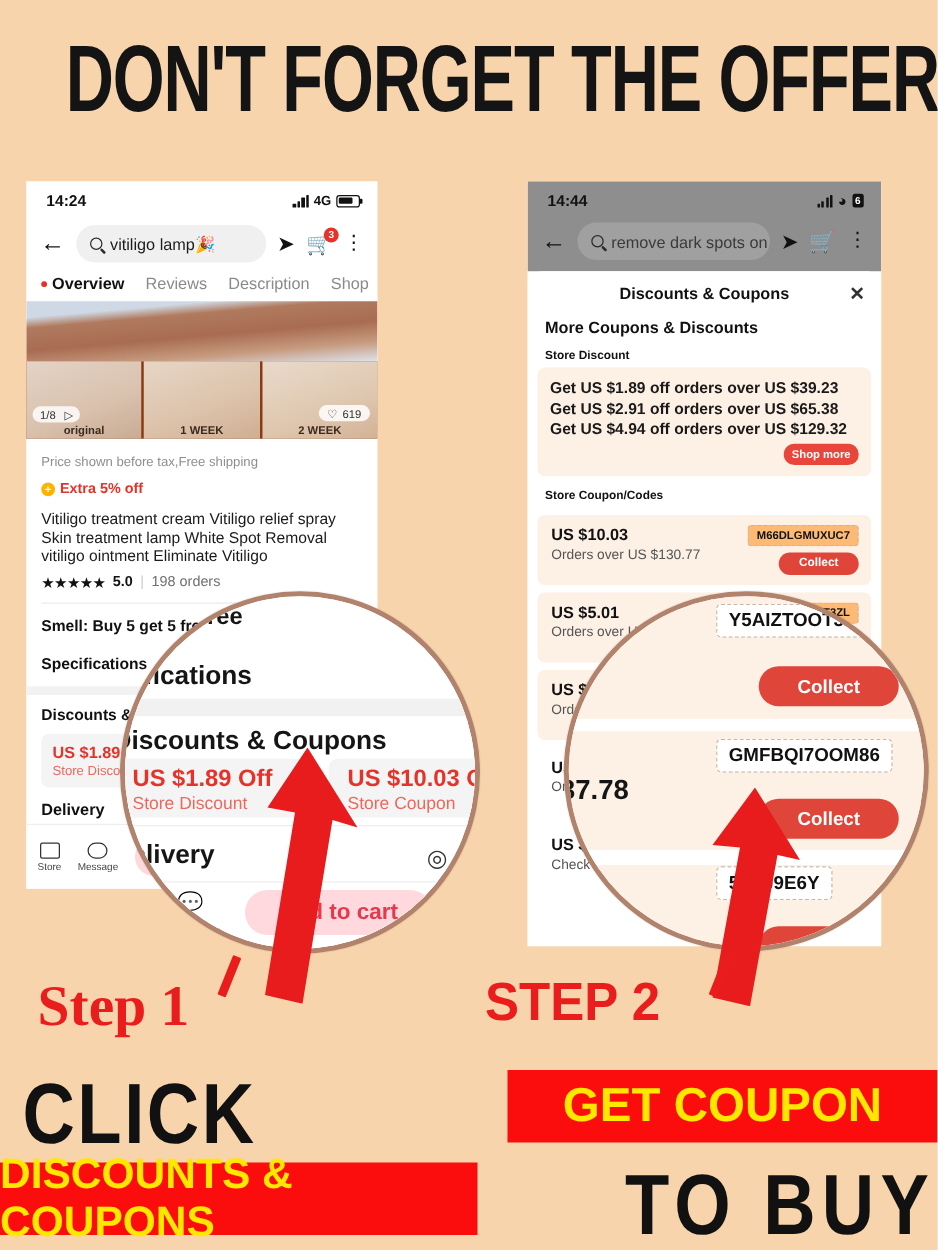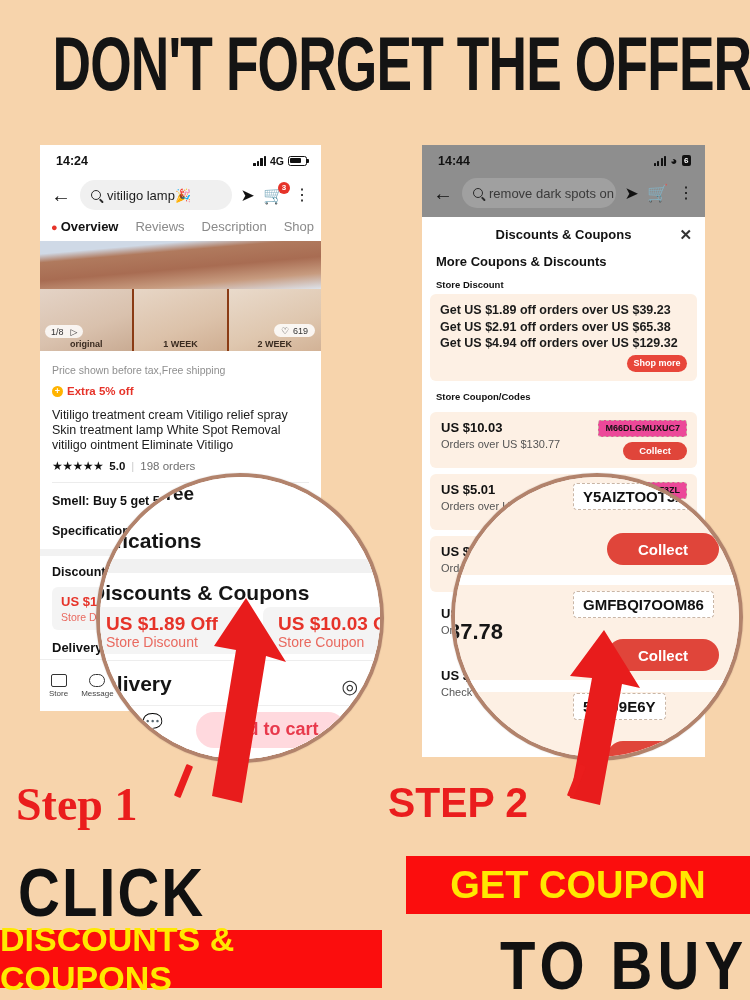--- a/index.html
+++ b/index.html
@@ -28,21 +28,21 @@
     transform-origin: center top;
     white-space: nowrap;
   }
 
   
   .phone {
     position: absolute;
     background: #ffffff;
     overflow: hidden;
   }
-  #phone-left  { left: 40px;  top: 145px; width: 281px; height: 566px; }
+  #phone-left  { left: 21px;  top: 145px; width: 281px; height: 566px; }
   #phone-right { left: 422px; top: 145px; width: 283px; height: 612px; }
 
   
   .statusbar {
     height: 31px; display: flex; align-items: center;
     justify-content: space-between;
     padding: 0 14px 0 16px;
     font-size: 12.5px; font-weight: 700; color: #111;
   }
   .sb-right { display: flex; align-items: center; gap: 4px; font-size: 10.5px; font-weight: 700;}
@@ -130,21 +130,21 @@
   .sheet-hd { display:flex; align-items:center; justify-content:center; position:relative; height:34px; font-size:13px; font-weight:700; color:#111; }
   .sheet-x { position:absolute; right:13px; top:9px; font-size:15px; color:#333; }
   .sheet-sub { font-size:13px; font-weight:700; color:#111; padding: 3px 14px 0 14px;}
   .sec-label { font-size:9.5px; font-weight:700; color:#111; padding: 10px 14px 4px 14px; }
   .sd-card { background:#fdf0e4; margin: 0 8px; border-radius:6px; padding: 8px 10px 9px 10px; }
   .sd-line { font-size:12.5px; font-weight:700; color:#1a1a1a; line-height:16.5px; }
   .shopmore { margin-top:3px; margin-left:auto; width:60px; height:17px; border-radius:9px; background:#e8463a; color:#fff; font-size:9px; font-weight:700; display:flex; align-items:center; justify-content:center;}
   .cpn { background:#fdf0e4; margin: 6px 8px 0 8px; border-radius:6px; padding:8px 11px 9px 11px; position:relative; min-height:56px;}
   .cpn-amt { font-size:13px; font-weight:700; color:#111;}
   .cpn-sub { font-size:11px; color:#555; margin-top:3px;}
-  .cpn-code { position:absolute; right:10px; top:8px; border:1px dashed #c9b6a6; background:#ec4899; border-radius:3px; font-size:9px; font-weight:700; color:#111; padding:2.5px 6px; }
+  .cpn-code { position:absolute; right:10px; top:8px; border:1px dashed #c9b6a6; background:#fdba74; border-radius:3px; font-size:9px; font-weight:700; color:#111; padding:2.5px 6px; }
   .cpn-collect { position:absolute; right:10px; bottom:8px; width:64px; height:18px; border-radius:9px; background:#e0453a; color:#fff; font-size:9.5px; font-weight:700; display:flex; align-items:center; justify-content:center;}
   .cpn-white { background:#fff; }
 
   
   .lens {
     position:absolute; border-radius:50%;
     border:4px solid #b2836c;
     overflow:hidden; background:#fff;
     box-shadow: 0 0 0 1px rgba(0,0,0,.04);
   }
@@ -154,21 +154,21 @@
 
   
   .arrow { position:absolute; }
 
   
   .step {
     position:absolute; color:#ea1d1d; font-weight:700;
     font-family:"Liberation Serif", serif;
     font-size:46px; letter-spacing:0px;
   }
-  #step1 { left: 16px; top: 778px; }
+  #step1 { left: 30px; top: 778px; }
   #step2 { left: 388px; top: 778px; font-family:"Liberation Sans Narrow","Liberation Sans",sans-serif; font-size:43px; transform:scaleX(.95); transform-origin:left top; }
   .tick { position:absolute; width:7px; height:34px; background:#ea1d1d; transform: rotate(22deg); border-radius:1px;}
   #tick1 { left: 180px; top: 764px; }
   #tick2 { left: 573px; top: 764px; }
 
   .bigblack {
     position:absolute; font-family:"Liberation Sans Narrow","Liberation Sans",sans-serif;
     font-weight:700; color:#111; font-size:58px; letter-spacing:2px;
     transform: scaleY(1.18); transform-origin: left top;
   }

